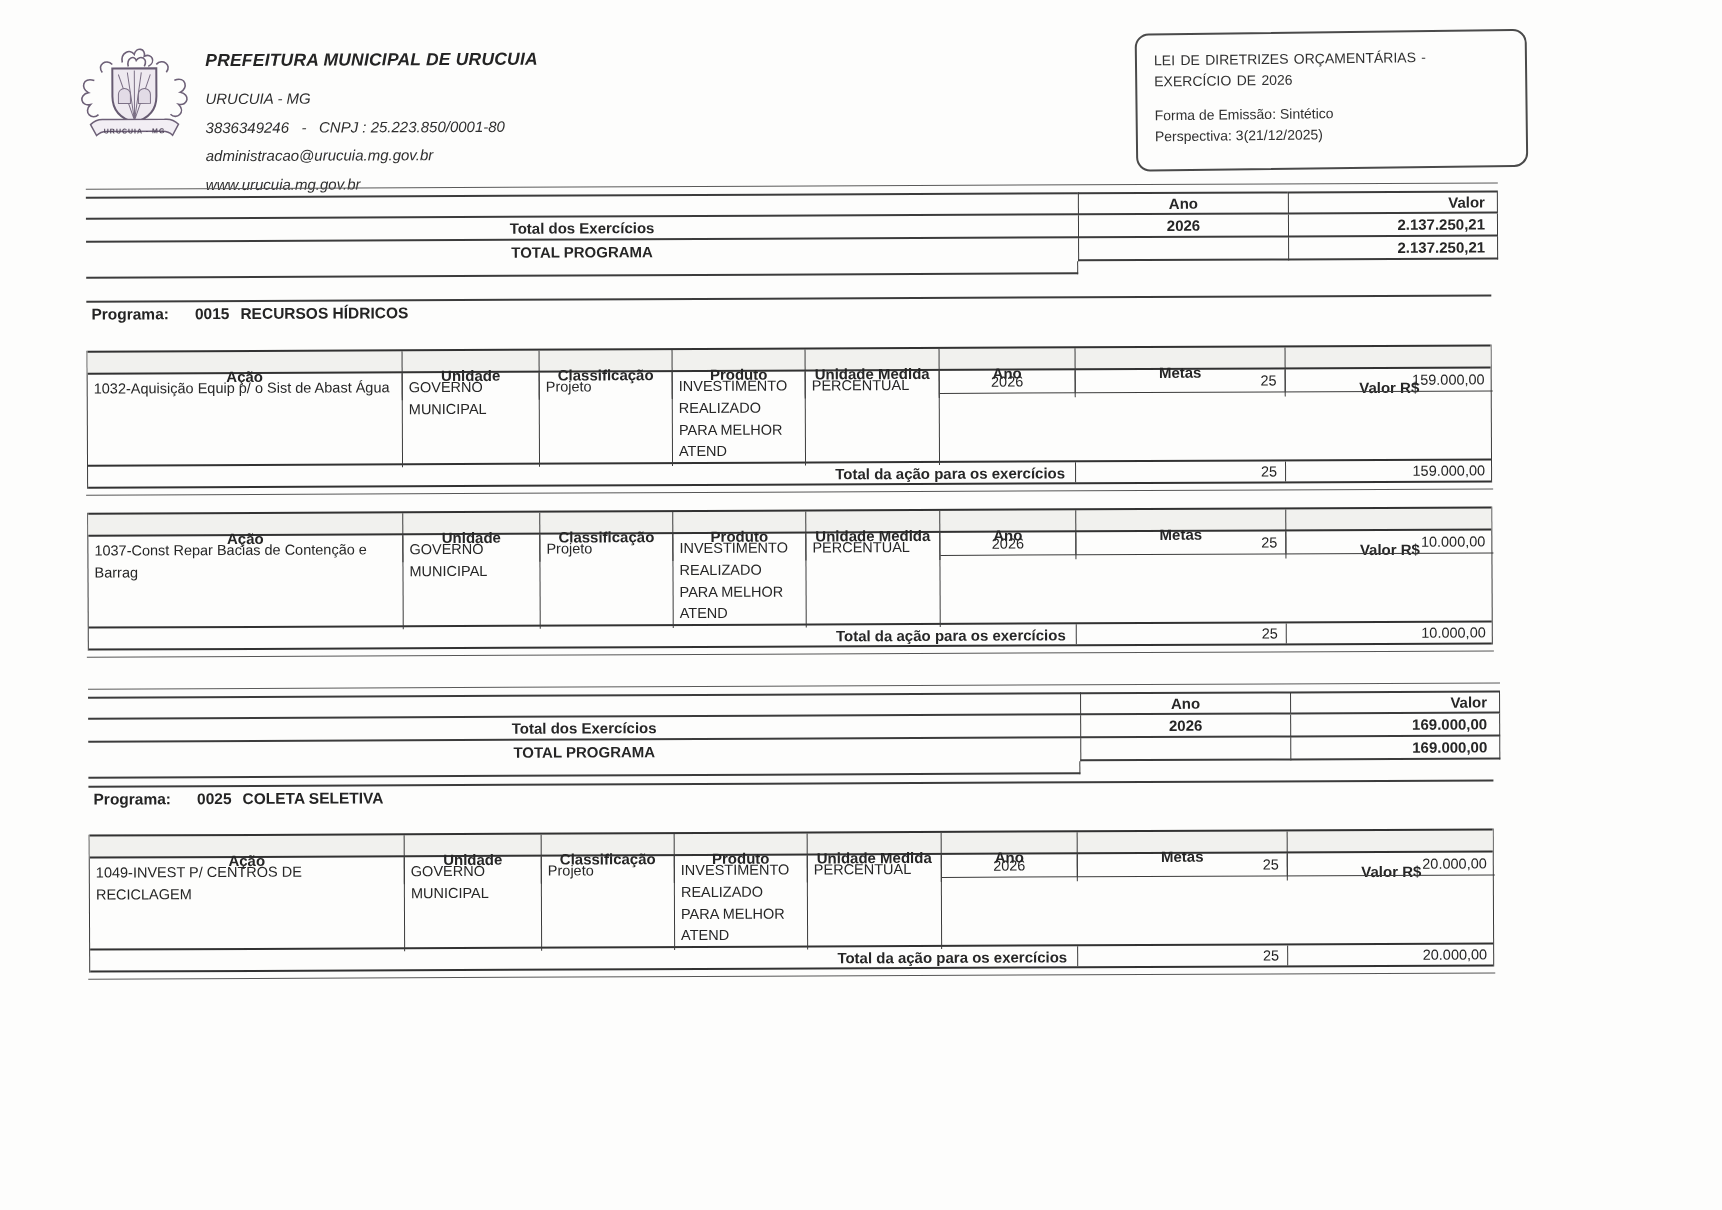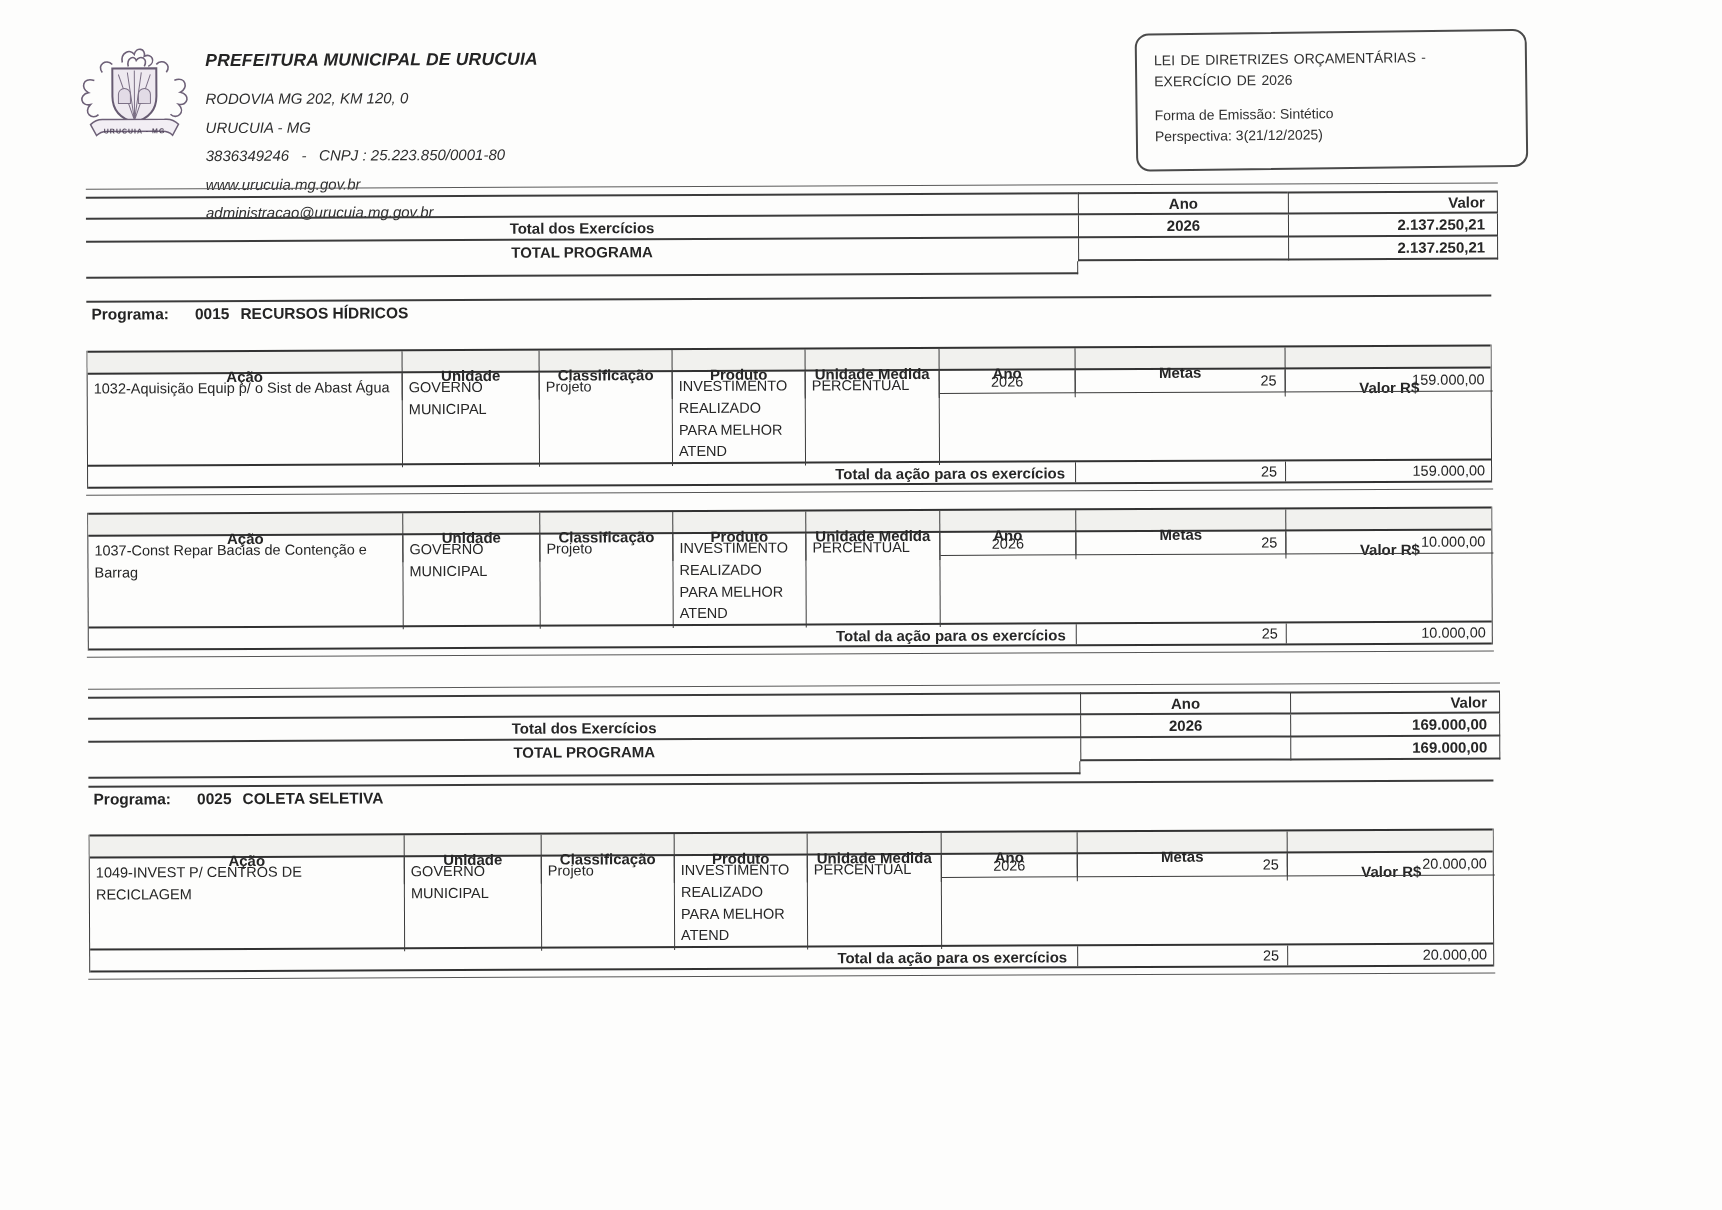--- a/index.html
+++ b/index.html
@@ -96,25 +96,24 @@
       <path d="M62,78 L46,32 M62,78 L55,30 M62,78 L62,28 M62,78 L69,30 M62,78 L78,32" fill="none"></path>
       <path d="M46,52 a6,6 0 0 1 12,0 v9 h-12 z" fill="#e2dbe6"></path>
       <path d="M66,52 a6,6 0 0 1 12,0 v9 h-12 z" fill="#e2dbe6"></path>
     </g>
     <path d="M18,82 q6,-6 14,-5 l60,0 q8,-1 14,5 l-6,11 q-4,-4 -10,-4 l-56,0 q-6,0 -10,4 z" fill="#f2eef4" stroke="#6d6077" stroke-width="1.5"></path>
     <text x="62" y="91" text-anchor="middle" font-size="7" font-weight="bold" letter-spacing="1" fill="#4f4459">URUCUIA - MG</text>
   </svg>
 
   <div class="org-info">
     <div class="org-name">PREFEITURA MUNICIPAL DE URUCUIA</div>
-    <div>RODOVIA MG 202, KM 120, 0</div>
     <div>URUCUIA - MG</div>
     <div class="pre">3836349246   -   CNPJ : 25.223.850/0001-80</div>
+    <div>administracao@urucuia.mg.gov.br</div>
     <div>www.urucuia.mg.gov.br</div>
-    <div>administracao@urucuia.mg.gov.br</div>
   </div>
 
   <div class="report-box">
     <div class="report-title">LEI DE DIRETRIZES ORÇAMENTÁRIAS - EXERCÍCIO DE 2026</div>
     <div>Forma de Emissão: Sintético</div>
     <div>Perspectiva: 3(21/12/2025)</div>
   </div>
 
   <div class="sumtable" id="sum1">
     <div class="sum-preline"></div>

